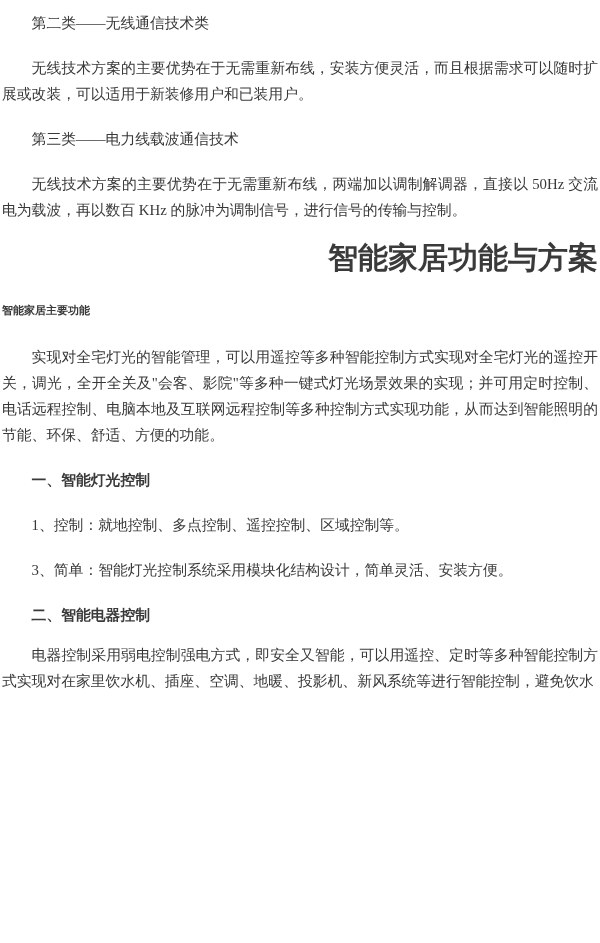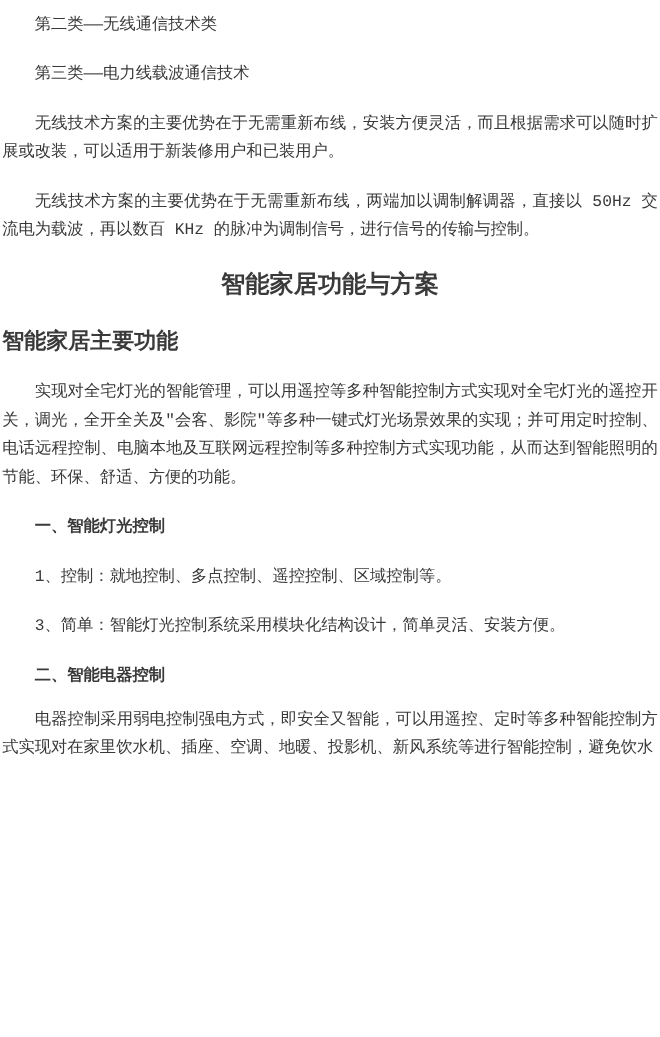--- a/index.html
+++ b/index.html
@@ -17,62 +17,61 @@
     background: var(--background, #ffffff);
     font-family: "Liberation Serif", "DejaVu Serif", serif;
     color: var(--text, #383838);
   }
   .para {
     margin: 0 0 19px 0;
     font-size: 14.8px;
     line-height: 26px;
     text-indent: 2em;
     text-align: justify;
-    font-family: Liberation Mono, monospace;
   }
   .para.tight {
     margin-bottom: 14px;
   }
   .section-title {
     font-weight: 700;
     color: var(--heading, #3a3a3a);
   }
   .h1 {
     margin: 0 0 24px 0;
-    font-size: 22px;
+    font-size: 30px;
     line-height: 32px;
     font-weight: 700;
     text-indent: 0;
-    text-align: center;
+    text-align: right;
     color: var(--heading, #3a3a3a);
   }
   .h2 {
     margin: 0 0 22px 0;
-    font-size: 20px;
+    font-size: 11px;
     line-height: 24px;
     font-weight: 700;
     text-indent: 0;
     text-align: left;
     color: var(--heading, #3a3a3a);
   }
   .red {
     color: var(--accent-red, #f81d10);
   }
 </style>
 </head>
 <body>
 
 <div class="page">
 
   <p class="para">第二类——无线通信技术类</p>
 
 
+  <p class="para">无线技术方案的主要优势在于无需重新布线，安装方便灵活，而且根据需求可以随时扩展或改装，可以适用于新装修用户和已装用户。</p>
+
   <p class="para">第三类——电力线载波通信技术</p>
-
-  <p class="para">无线技术方案的主要优势在于无需重新布线，安装方便灵活，而且根据需求可以随时扩展或改装，可以适用于新装修用户和已装用户。</p>
 
   <p class="para">无线技术方案的主要优势在于无需重新布线，两端加以调制解调器，直接以 50Hz 交流电为载波，再以数百 KHz 的脉冲为调制信号，进行信号的传输与控制。</p>
 
   <h1 class="h1">智能家居功能与方案</h1>
 
   <h2 class="h2">智能家居主要功能</h2>
 
   <p class="para">实现对全宅灯光的智能管理，可以用遥控等多种智能控制方式实现对全宅灯光的遥控开关，调光，全开全关及"会客、影院"等多种一键式灯光场景效果的实现；并可用定时控制、电话远程控制、电脑本地及互联网远程控制等多种控制方式实现功能，从而达到智能照明的节能、环保、舒适、方便的功能。</p>
 
   <p class="para section-title">一、智能灯光控制</p>

